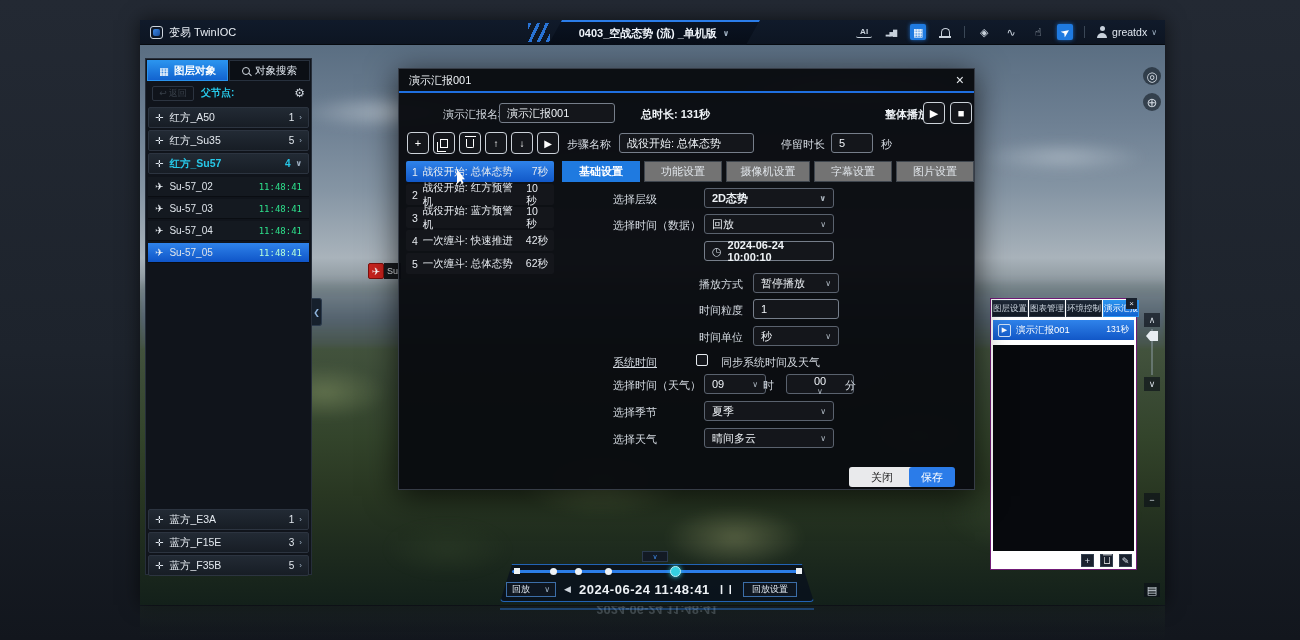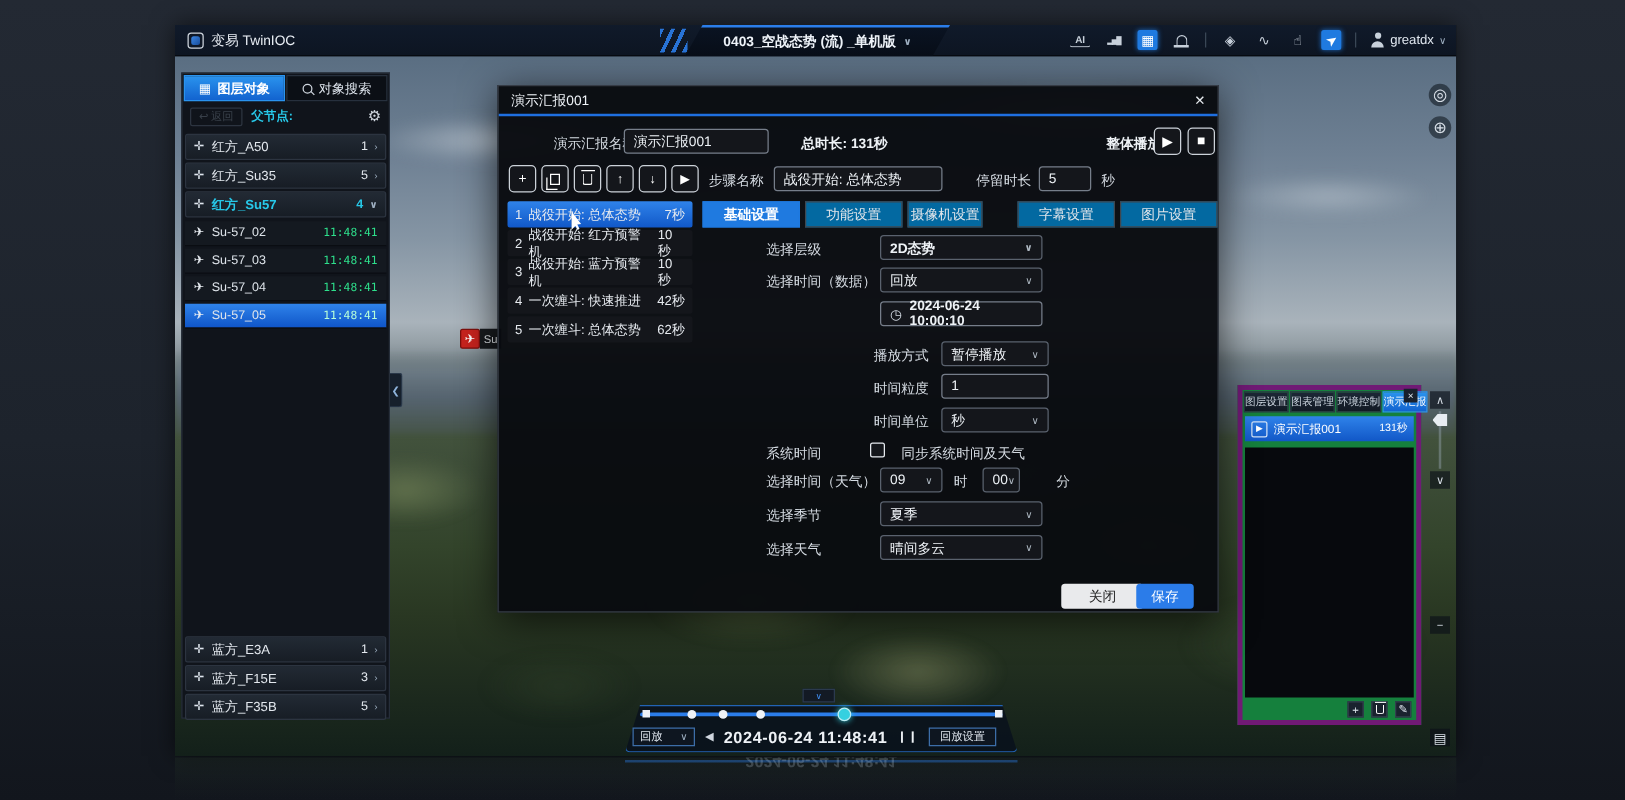--- a/index.html
+++ b/index.html
@@ -116,32 +116,32 @@
   .icon-trash::before { content:""; position:absolute; top:-3px; left:-2.5px; width:11px; height:1.3px; background:#fff; }
   .icon-copy { width:8px; height:9px; border:1.2px solid #fff; position:relative; background:#14161b; }
   .icon-copy::before { content:""; position:absolute; left:-4px; top:2px; width:8px; height:9px; border:1.2px solid #fff; border-right:none; border-top:none; }
   .step { position:absolute; left:7px; width:148px; height:21px; background:#14161b; border-radius:2px;
     display:flex; align-items:center; gap:5px; padding:0 6px; font-size:10.5px; color:#e6eaef; }
   .step .dur { margin-left:auto; }
   .step.cur { background:linear-gradient(180deg,#2f83ea,#1158c8); }
   .cursor { position:absolute; left:58px; top:100px; width:11px; height:15px; background:#fff;
     clip-path:polygon(0 0,0 100%,30% 78%,47% 100%,60% 93%,44% 70%,72% 68%);
     filter:drop-shadow(0 0 1px #000); z-index:25; }
-  .dtab { position:absolute; height:21px; width:78px; background:#0369a1; border:1px solid #40474f;
+  .dtab { position:absolute; height:21px; width:78px; background:#737373; border:1px solid #40474f;
     display:flex; align-items:center; justify-content:center; font-size:11px; color:#e0e5ea; }
   .dtab.active { background:#1f7ae0; border-color:#1f7ae0; color:#fff; font-weight:bold; }
   .checkbox { width:12px; height:12px; border:1.5px solid #e6eaef; background:#14161b; border-radius:2px; }
   .btn-close { background:#e9eaec; color:#222; border-radius:3px; height:20px; width:66px;
     display:flex; align-items:center; justify-content:center; font-size:11px; }
   .btn-save { background:#2b7ce9; color:#fff; border-radius:3px; height:20px; width:46px;
     display:flex; align-items:center; justify-content:center; font-size:11px; }
 
   
-  .rpanel { position:absolute; left:850px; top:288px; width:147px; height:272px; z-index:15;
-    background:#15803d; border:4px solid #701a75; }
+  .rpanel { position:absolute; left:850px; top:278px; width:147px; height:272px; z-index:15;
+    background:#ffffff; border:1px solid #701a75; }
   .rp-tabs { display:flex; height:19px; gap:1px; padding:1px; position:relative; }
   .rp-tab { flex:1; background:linear-gradient(180deg,#1c2735,#121a25); border:1px solid #2b3644;
     color:#cdd6e0; font-size:8.5px; display:flex; align-items:center; justify-content:center; white-space:nowrap; }
   .rp-tab.active { background:linear-gradient(180deg,#2a93ee,#1263cf); border-color:#2a93ee; color:#fff; }
   .rp-close { position:absolute; right:-1px; top:-1px; width:11px; height:11px; background:#18202c;
     color:#dfe6ee; font-size:8px; display:flex; align-items:center; justify-content:center; }
   .rp-item { height:20px; margin:2px; background:linear-gradient(180deg,#2f83ea,#1157c7);
     display:flex; align-items:center; gap:5px; padding:0 5px; color:#fff; font-size:9.5px; }
   .rp-item .pb { width:13px; height:13px; border:1px solid #cfe0f5; border-radius:2px; font-size:7px;
     display:flex; align-items:center; justify-content:center; }
@@ -405,21 +405,21 @@
         <span class="dur">62秒</span>
       </div>
       <div class="cursor"></div>
 
       <div class="dtab active" style="left:163px;top:92px;">
           <span>基础设置</span>
         </div>
       <div class="dtab" style="left:245px;top:92px;">
           <span>功能设置</span>
         </div>
-      <div class="dtab" style="left:327px;top:92px;width:60px;">
+      <div class="dtab" style="left:327px;top:92px;width:84px;">
           <span>摄像机设置</span>
         </div>
       <div class="dtab" style="left:415px;top:92px;">
           <span>字幕设置</span>
         </div>
       <div class="dtab" style="left:497px;top:92px;">
           <span>图片设置</span>
         </div>
 
       <span class="abs flbl" style="left:214px;top:123px;">选择层级</span>
@@ -449,31 +449,31 @@
       <div class="abs inp" style="left:354px;top:230px;width:86px;">
           <span>1</span>
         </div>
 
       <span class="abs flbl" style="left:300px;top:261px;">时间单位</span>
       <div class="abs sel" style="left:354px;top:257px;width:86px;">
           <span>秒</span>
           <span class="chev">∨</span>
         </div>
 
-      <span class="abs flbl" style="left:214px;top:286px;">系统时间</span>
+      <span class="abs flbl" style="left:214px;top:286px;text-decoration:underline;">系统时间</span>
       <div class="abs checkbox" style="left:297px;top:285px;"></div>
       <span class="abs flbl" style="left:322px;top:286px;">同步系统时间及天气</span>
 
       <span class="abs flbl" style="left:214px;top:309px;">选择时间（天气）</span>
-      <div class="abs sel" style="left:305px;top:305px;width:50px;">
+      <div class="abs sel" style="left:305px;top:305px;width:62px;">
           <span>09</span>
           <span class="chev">∨</span>
         </div>
       <span class="abs flbl" style="left:364px;top:309px;">时</span>
-      <div class="abs sel" style="left:387px;top:305px;width:30px;">
+      <div class="abs sel" style="left:387px;top:305px;width:68px;flex-direction:column;">
           <span>00</span>
           <span class="chev">∨</span>
         </div>
       <span class="abs flbl" style="left:446px;top:309px;">分</span>
 
       <span class="abs flbl" style="left:214px;top:336px;">选择季节</span>
       <div class="abs sel" style="left:305px;top:332px;width:130px;">
           <span>夏季</span>
           <span class="chev">∨</span>
         </div>

